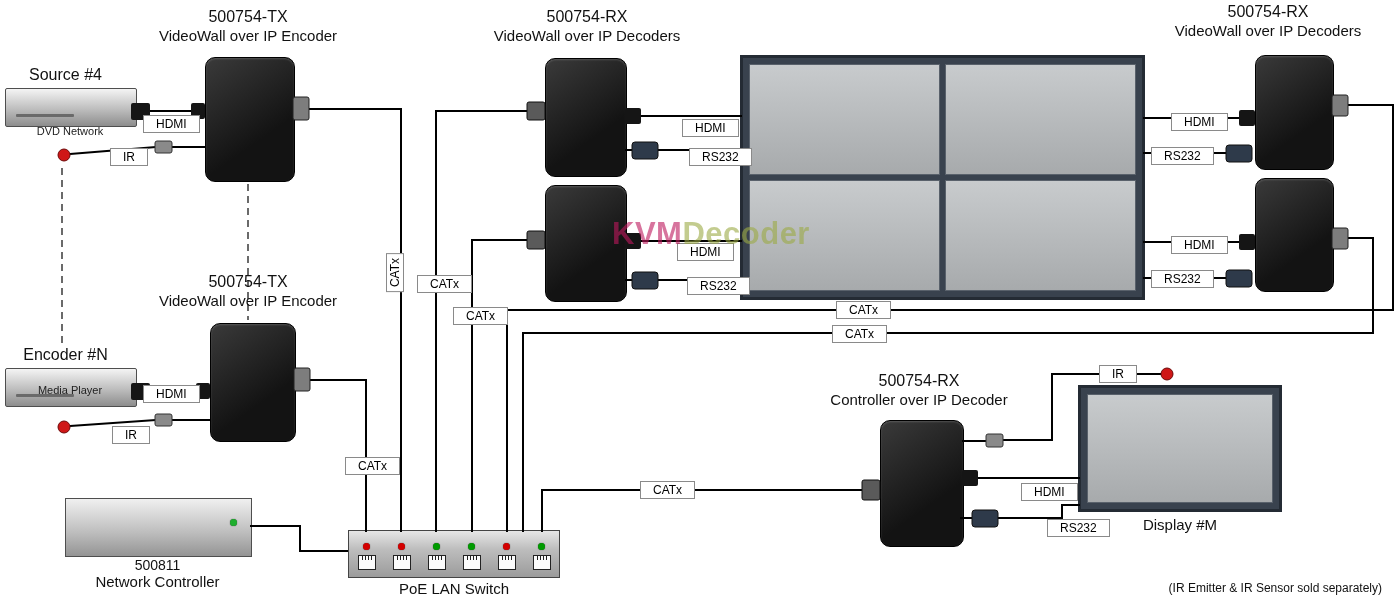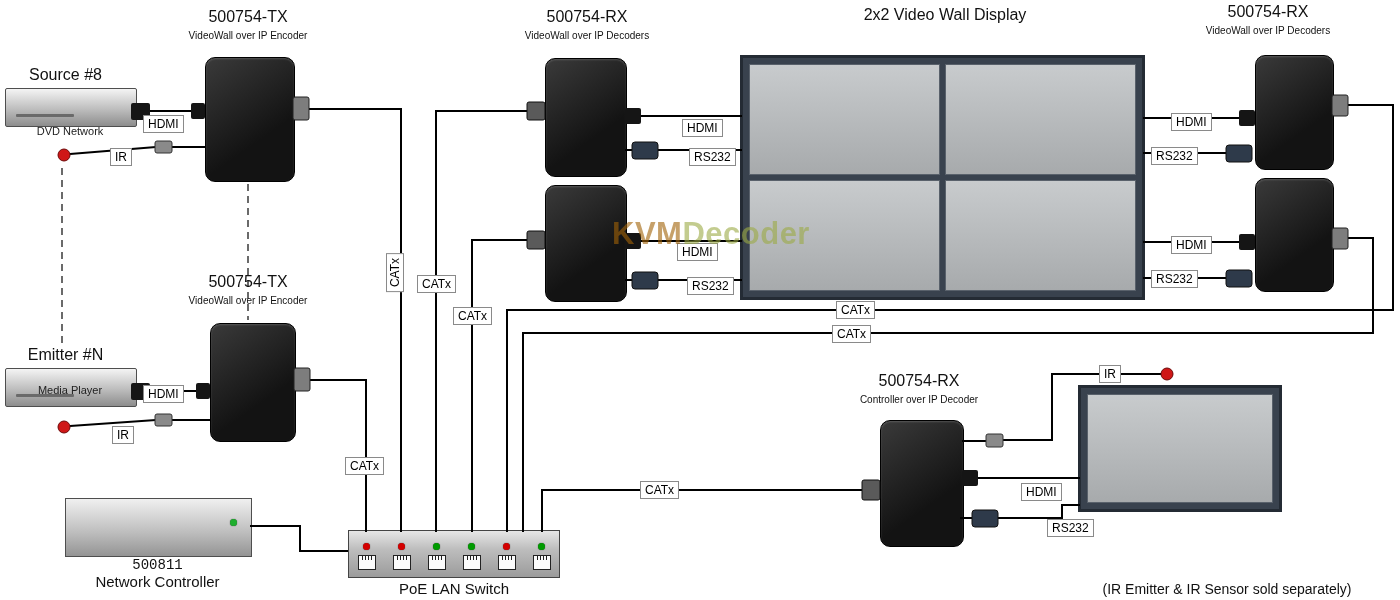--- a/index.html
+++ b/index.html
@@ -50,36 +50,36 @@
     display:grid; grid-template-columns:1fr 1fr; grid-template-rows:1fr 1fr;
     gap:5px; padding:6px;
   }
   .wall.single { grid-template-columns:1fr; grid-template-rows:1fr; }
   .screen {
     background:linear-gradient(180deg,#c8cbcd,#a7aaac);
     border:1px solid #59616b;
   }
   .title { position:absolute; z-index:3; text-align:center; line-height:19px; }
   .title .model { font-size:16px; }
-  .title .desc { font-size:10px; }
+  .title .desc { font-size:15px; }
   .caption { position:absolute; z-index:3; text-align:center; font-size:15px; }
   .caption.small { font-size:11px; color:#222; }
-  .caption.mid { font-size:14px;font-family:Liberation Mono, monospace; }
+  .caption.mid { font-size:14px; }
   .tag {
     position:absolute; z-index:3; background:#fff; border:1px solid #8a8a8a;
-    font-size:12px; line-height:14px; padding:1px 4px; white-space:nowrap; color:#000;
+    font-size:12px; line-height:14px; padding:1px 12px; white-space:nowrap; color:#000;
   }
   .tag.vert { writing-mode:vertical-rl; transform:rotate(180deg); padding:4px 1px; }
   .watermark {
     position:absolute; z-index:4; left:612px; top:216px;
     font-size:31px; font-weight:bold; opacity:.6; letter-spacing:.5px;
   }
-  .watermark .wm1 { color:#a16207; }
+  .watermark .wm1 { color:#be185d; }
   .watermark .wm2 { color:#9cab45; }
-  .footnote { position:absolute; z-index:3; font-size:14px; text-align:center; }
+  .footnote { position:absolute; z-index:3; font-size:12px; text-align:right; }
 </style>
 </head>
 <body>
 
 <div class="stage">
 
   <svg class="wires" width="1400" height="600" viewBox="0 0 1400 600">
 
     <g>
       <line x1="150" y1="111" x2="193" y2="111"></line>
@@ -257,28 +257,28 @@
   </div>
   <div class="title" style="left:1138px;top:2px;width:260px">
     <div class="model">500754-RX</div>
     <div class="desc">VideoWall over IP Decoders</div>
   </div>
   <div class="title" style="left:793px;top:371px;width:252px">
     <div class="model">500754-RX</div>
     <div class="desc">Controller over IP Decoder</div>
   </div>
 
-  <div class="caption" style="left:8px;top:66px;width:115px;font-size:16px">Source #8</div>
+  <div class="caption" style="left:8px;top:66px;width:115px;font-size:16px">Source #4</div>
   <div class="caption small" style="left:5px;top:125px;width:130px">DVD Network</div>
-  <div class="caption" style="left:8px;top:346px;width:115px;font-size:16px">Emitter #N</div>
+  <div class="caption" style="left:8px;top:346px;width:115px;font-size:16px">Encoder #N</div>
   <div class="caption small" style="left:5px;top:384px;width:130px">Media Player</div>
-  <div class="caption" style="left:820px;top:6px;width:250px;font-size:16px">2x2 Video Wall Display</div>
   <div class="caption mid" style="left:65px;top:557px;width:185px">500811</div>
   <div class="caption" style="left:348px;top:580px;width:212px">PoE LAN Switch</div>
   <div class="caption" style="left:45px;top:573px;width:225px">Network Controller</div>
+  <div class="caption" style="left:1078px;top:516px;width:204px">Display #M</div>
   <div class="footnote" style="left:1072px;top:581px;width:310px">(IR Emitter &amp; IR Sensor sold separately)</div>
 
   <span class="tag" style="left:143px;top:115px">HDMI</span>
   <span class="tag" style="left:110px;top:148px">IR</span>
   <span class="tag" style="left:143px;top:385px">HDMI</span>
   <span class="tag" style="left:112px;top:426px">IR</span>
   <span class="tag" style="left:345px;top:457px">CATx</span>
   <span class="tag vert" style="left:386px;top:253px">CATx</span>
   <span class="tag" style="left:417px;top:275px">CATx</span>
   <span class="tag" style="left:453px;top:307px">CATx</span>

